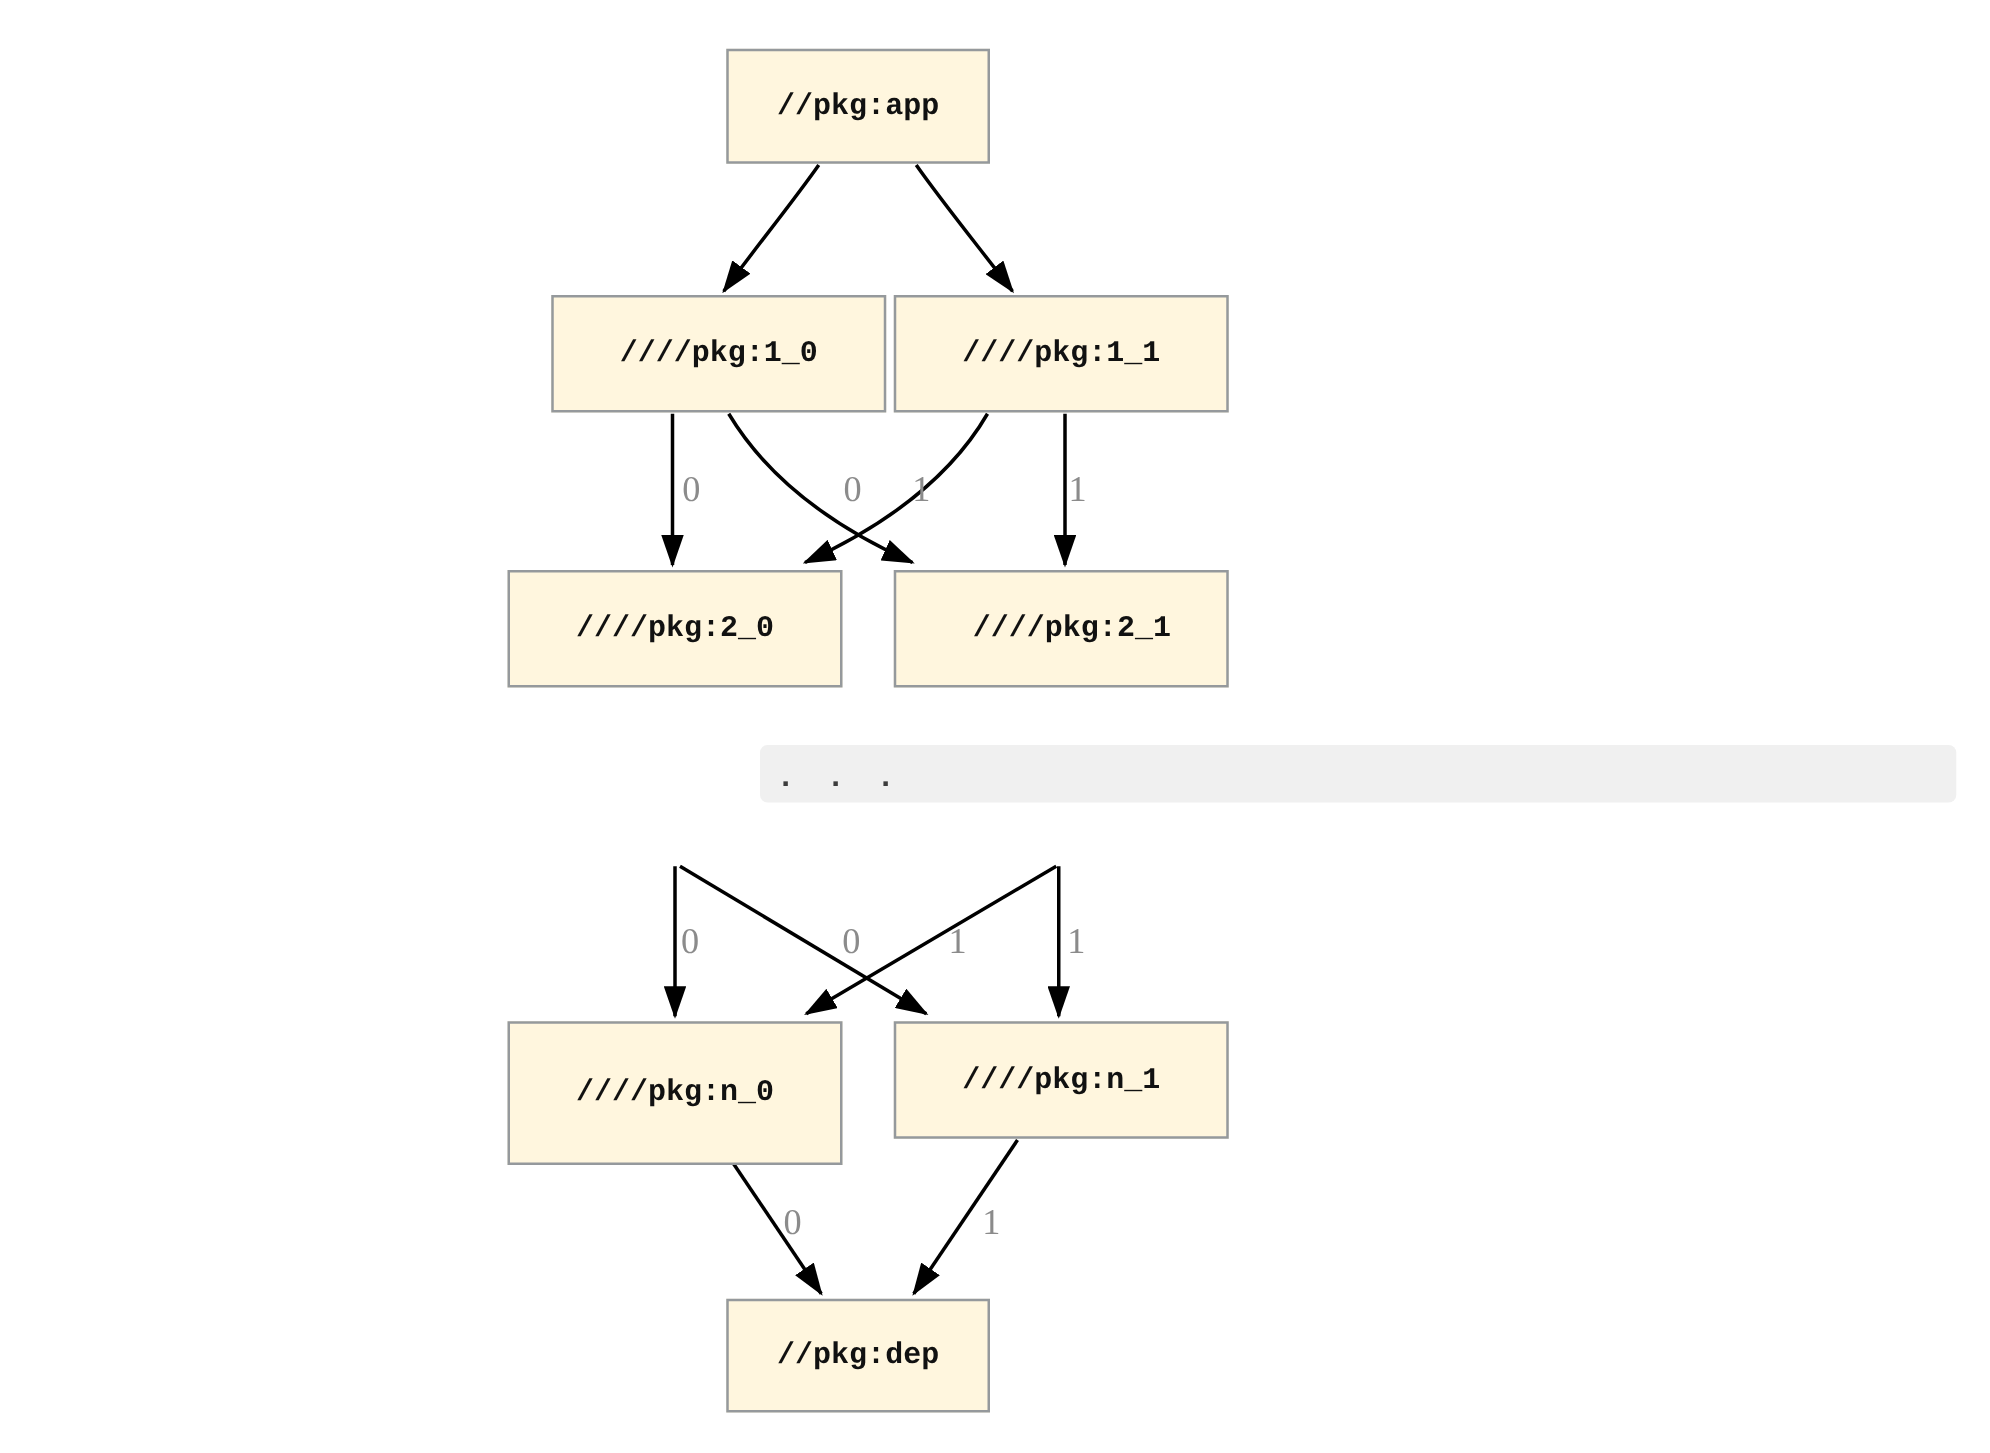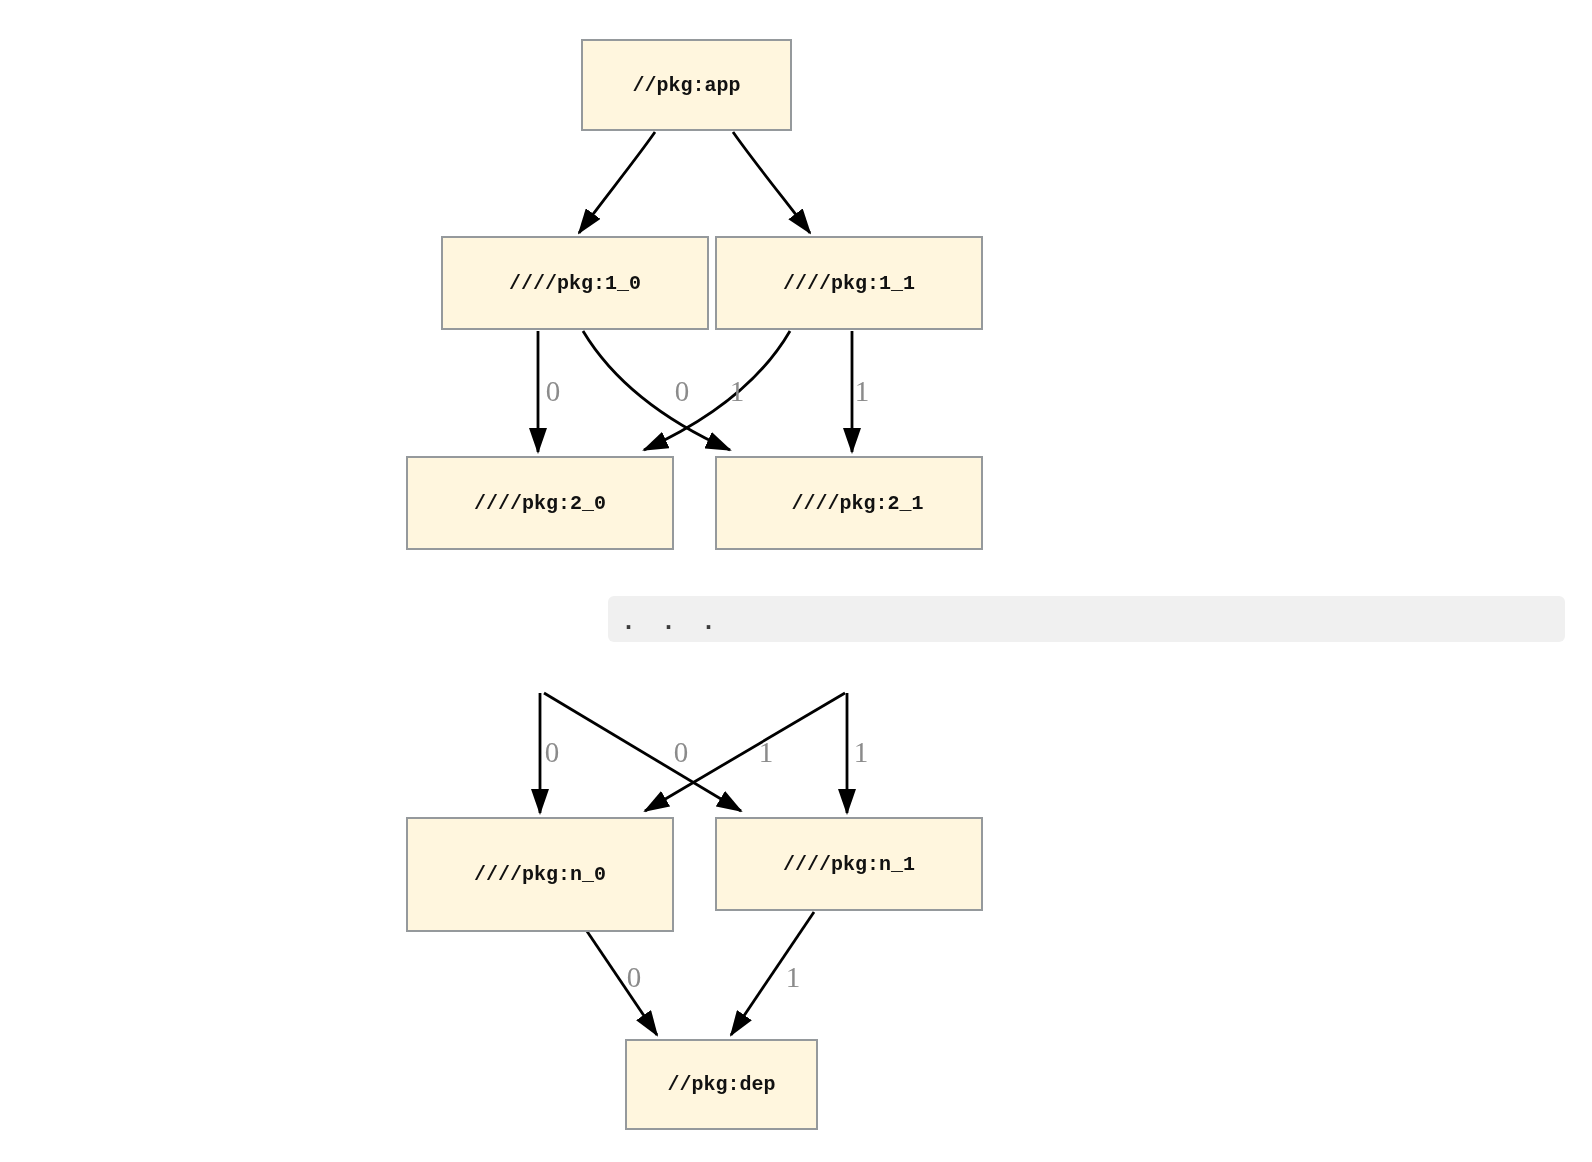--- a/index.html
+++ b/index.html
@@ -34,21 +34,21 @@
     background: var(--node_fill, #fff6de);
     border: 2.5px solid var(--node_border, #95999c);
     box-sizing: border-box;
     display: flex;
     align-items: center;
     justify-content: center;
   }
   .node-label {
     font-family: "Liberation Mono", "DejaVu Sans Mono", monospace;
     font-weight: bold;
-    font-size: 20px;
+    font-size: 24px;
     color: var(--node_text, #111111);
     white-space: pre;
   }
 
   .ellipsis-band {
     position: absolute;
     left: 608px;
     top: 596px;
     width: 957px;
     height: 46px;
@@ -134,17 +134,17 @@
   </div>
 
   <div class="node" style="left:406px; top:817px; width:268px; height:115px;">
     <span class="node-label">////pkg:n_0</span>
   </div>
 
   <div class="node" style="left:715px; top:817px; width:268px; height:94px;">
     <span class="node-label">////pkg:n_1</span>
   </div>
 
-  <div class="node" style="left:581px; top:1039px; width:193px; height:91px;margin-left:44px;">
+  <div class="node" style="left:581px; top:1039px; width:211px; height:91px;">
     <span class="node-label">//pkg:dep</span>
   </div>
 
 </div>
 
 </body></html>

